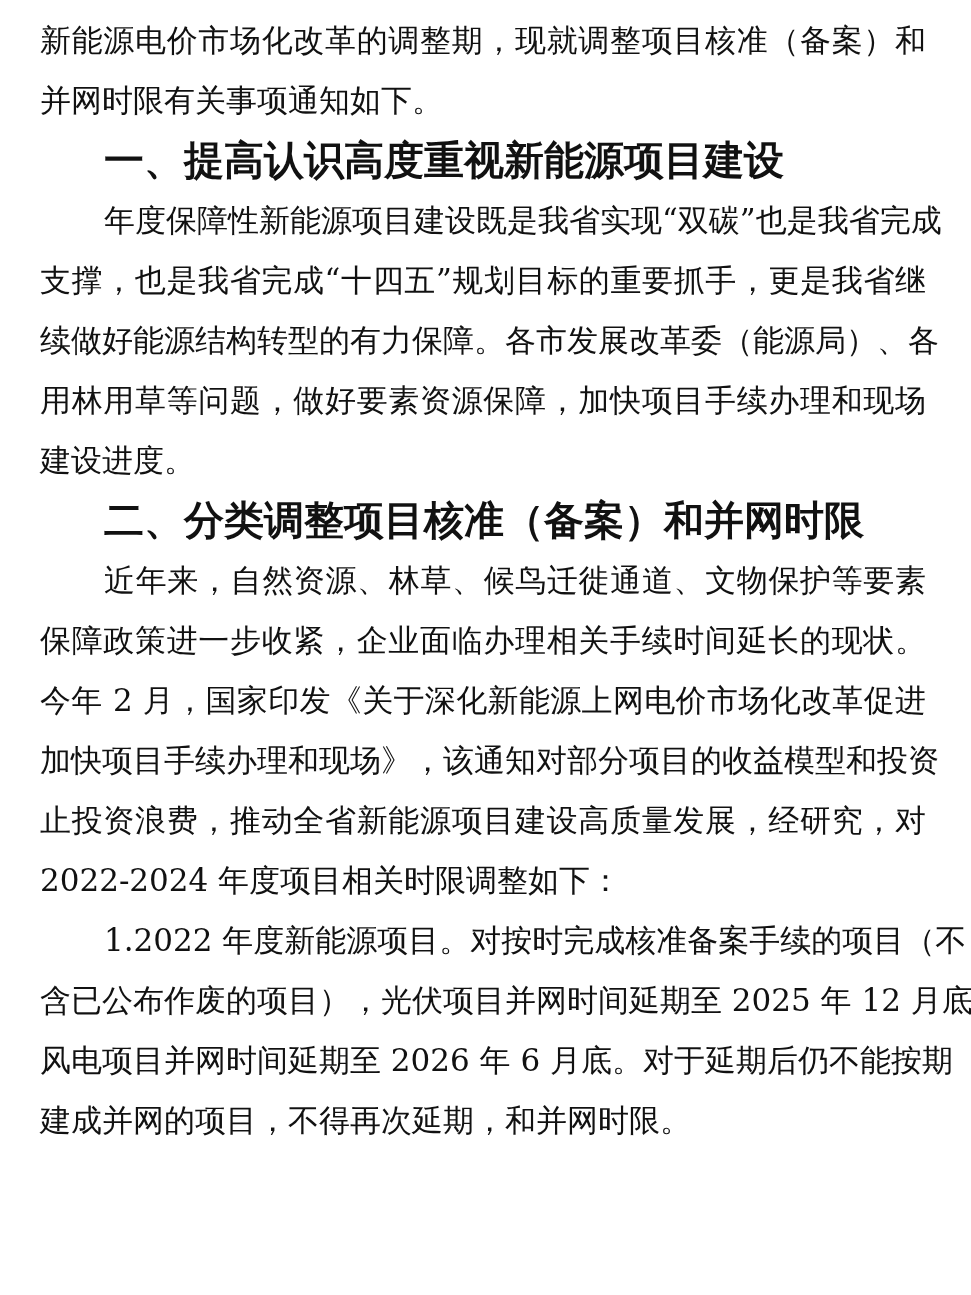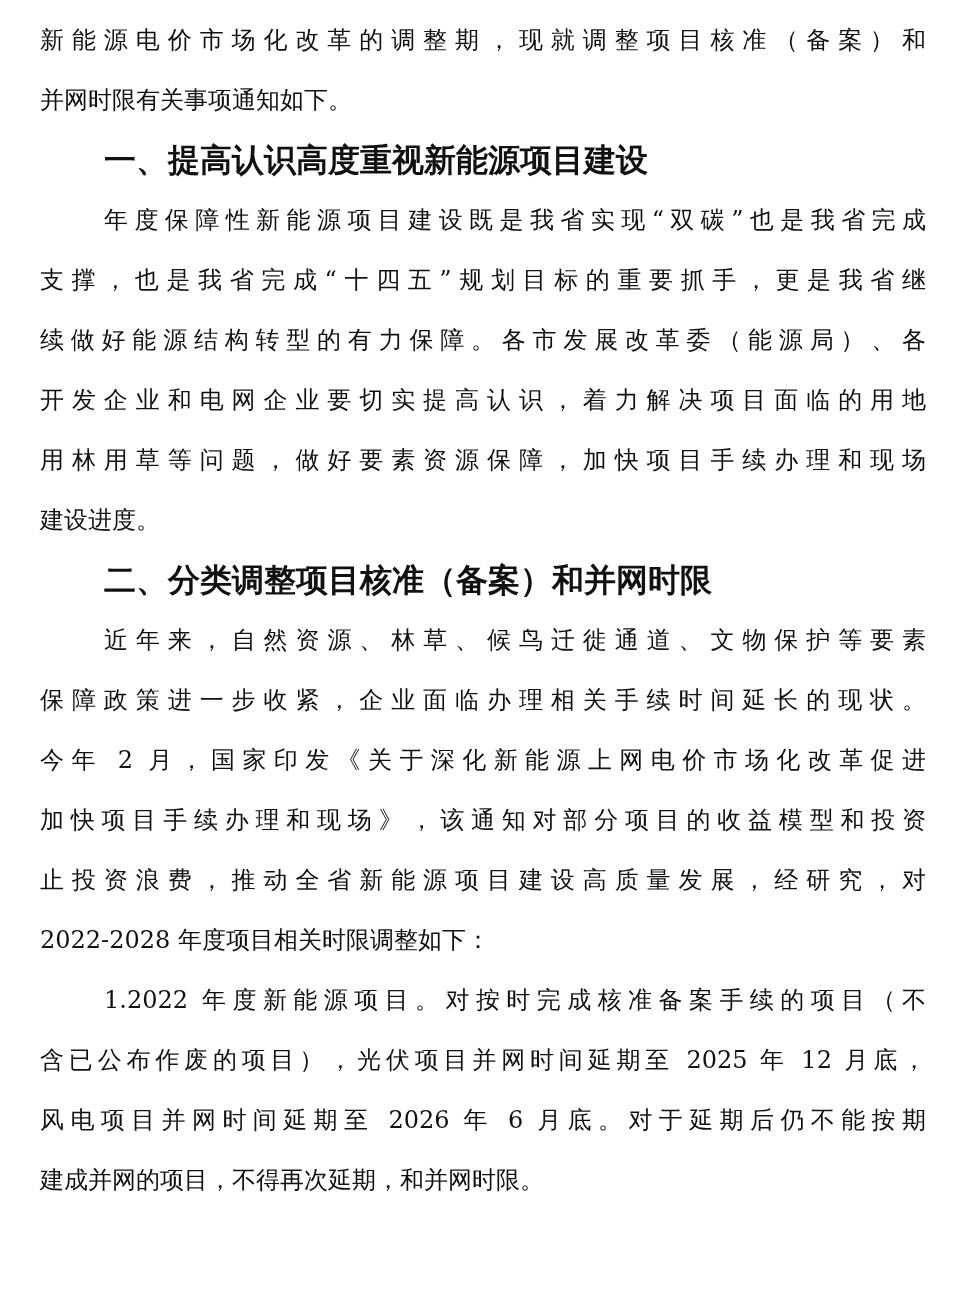--- a/index.html
+++ b/index.html
@@ -17,69 +17,68 @@
     }
     .page {
       position: absolute;
       left: 40px;
       top: 10px;
       width: 886px;
     }
     .line {
       height: 60px;
       line-height: 60px;
-      font-size: 24px;
+      font-size: 31px;
       white-space: nowrap;
       text-align: justify;
       text-align-last: justify;
       letter-spacing: 0;
     }
     .line.last {
       text-align-last: left;
     }
     .line.indent {
       padding-left: 64px;
     }
     .heading {
       font-family: "DejaVu Sans", "Liberation Sans", sans-serif;
       font-weight: bold;
-      font-size: 32px;
+      font-size: 40px;
       text-align-last: left;
     }
   </style>
 </head>
 <body>
 
 <div class="page">
 
   <div>
     <div class="line">新能源电价市场化改革的调整期，现就调整项目核准（备案）和</div>
     <div class="line last">并网时限有关事项通知如下。</div>
   </div>
 
   <div class="line indent heading">一、提高认识高度重视新能源项目建设</div>
 
   <div>
     <div class="line indent">年度保障性新能源项目建设既是我省实现“双碳”也是我省完成</div>
     <div class="line">支撑，也是我省完成“十四五”规划目标的重要抓手，更是我省继</div>
     <div class="line">续做好能源结构转型的有力保障。各市发展改革委（能源局）、各</div>
-    <div class="line">开发企业和电网企业要切实提高认识，着力解决项目面临的用地</div>
     <div class="line">用林用草等问题，做好要素资源保障，加快项目手续办理和现场</div>
     <div class="line last">建设进度。</div>
   </div>
 
   <div class="line indent heading">二、分类调整项目核准（备案）和并网时限</div>
 
   <div>
     <div class="line indent">近年来，自然资源、林草、候鸟迁徙通道、文物保护等要素</div>
     <div class="line">保障政策进一步收紧，企业面临办理相关手续时间延长的现状。</div>
     <div class="line">今年 2 月，国家印发《关于深化新能源上网电价市场化改革促进</div>
     <div class="line">加快项目手续办理和现场》，该通知对部分项目的收益模型和投资</div>
     <div class="line">止投资浪费，推动全省新能源项目建设高质量发展，经研究，对</div>
-    <div class="line last">2022-2028 年度项目相关时限调整如下：</div>
+    <div class="line last">2022-2024 年度项目相关时限调整如下：</div>
   </div>
 
   <div>
     <div class="line indent">1.2022 年度新能源项目。对按时完成核准备案手续的项目（不</div>
     <div class="line">含已公布作废的项目），光伏项目并网时间延期至 2025 年 12 月底，</div>
     <div class="line">风电项目并网时间延期至 2026 年 6 月底。对于延期后仍不能按期</div>
     <div class="line last">建成并网的项目，不得再次延期，和并网时限。</div>
   </div>
 
 </div>

